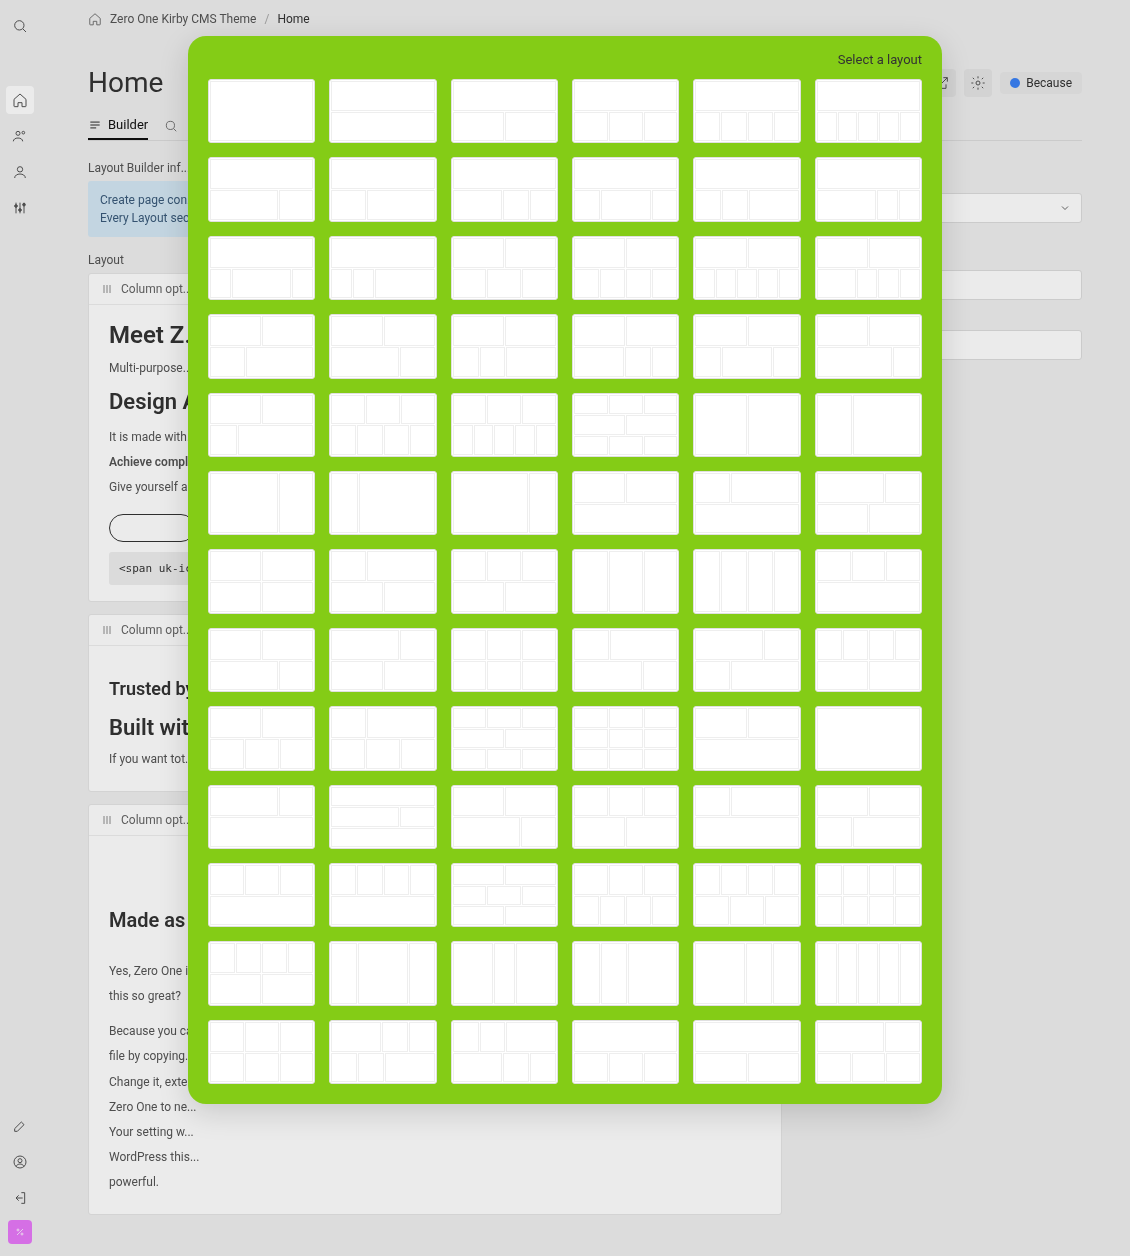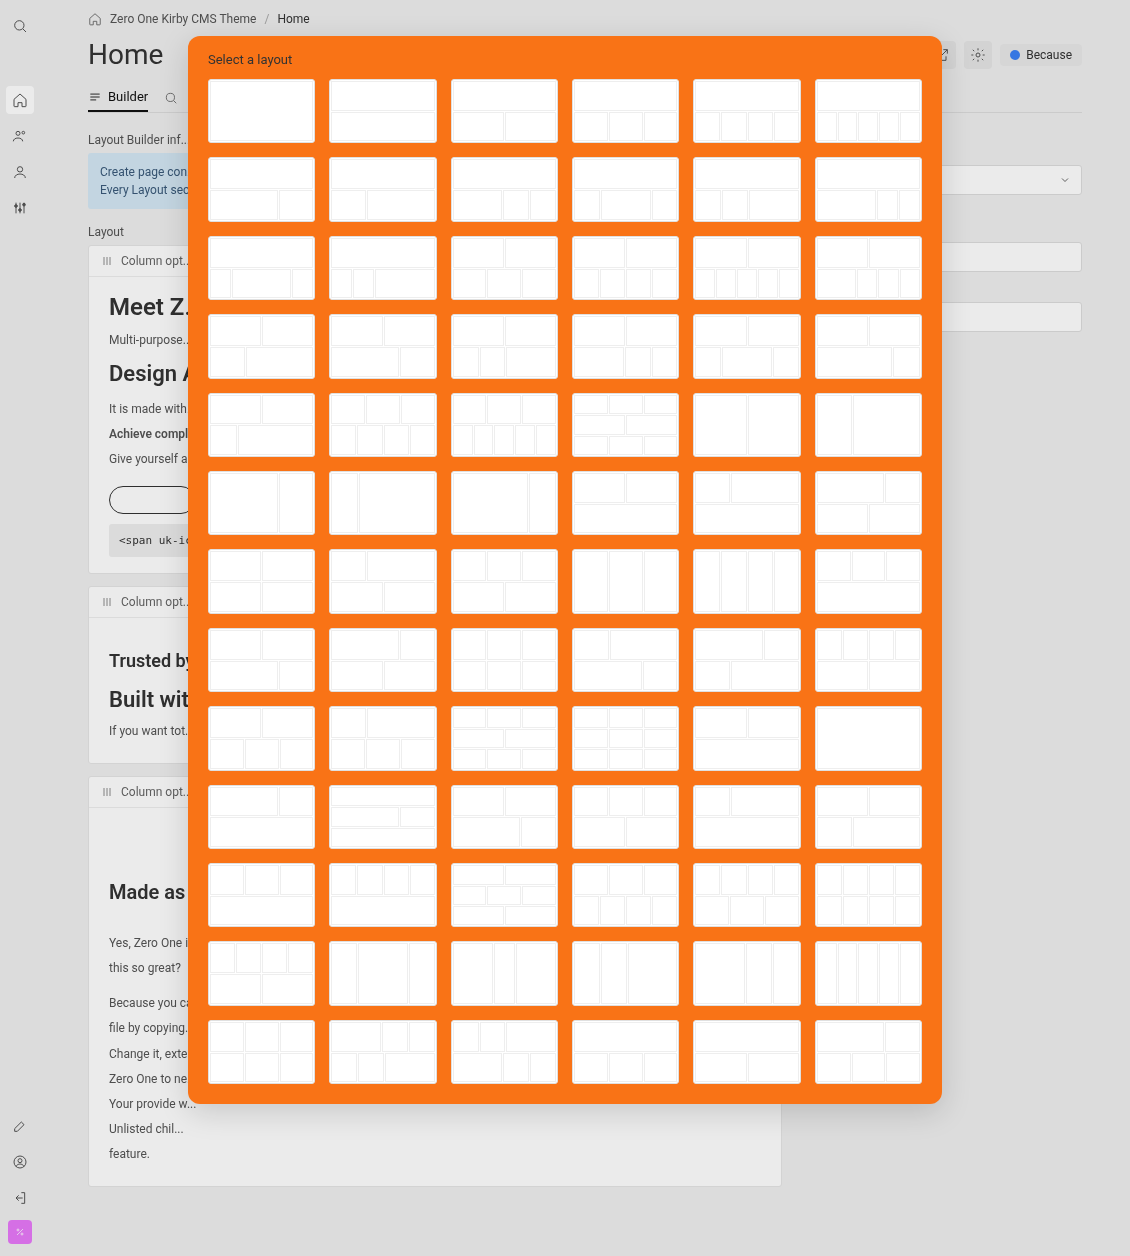--- a/index.html
+++ b/index.html
@@ -7,21 +7,21 @@
 
 
 .rail { position: absolute; left: 0; top: 0; width: 40px; height: 100%; background: #efefef; display: flex; flex-direction: column; align-items: center; padding-top: 12px; gap: 8px; }
 .rail-icon { width: 28px; height: 28px; display: flex; align-items: center; justify-content: center; border-radius: 4px; color: #555; cursor: pointer; }
 .rail-icon.active { background: #fff; }
 .rail-spacer { flex: 1; }
 .rail-badge { width: 24px; height: 24px; background: #e879f9; border-radius: 4px; margin-bottom: 12px; display:flex; align-items:center; justify-content:center; color:#fff; font-size:11px;}
 
 
 .page { position: absolute; left: 40px; top: 0; right: 0; padding: 12px 48px 0 48px; }
-.breadcrumb { display: flex; align-items: center; gap: 8px; font-size: 12px; color: #666; margin-bottom: 12px; }
+.breadcrumb { display: flex; align-items: center; gap: 8px; font-size: 12px; color: #666; margin-bottom: 40px; }
 .breadcrumb-home { color: #555; }
 .breadcrumb-sep { color: #aaa; }
 .breadcrumb-current { color: #333; }
 
 .title-row { display: flex; align-items: center; justify-content: space-between; margin-bottom: 12px; }
 .page-title { font-size: 28px; font-weight: 400; }
 .title-actions { display:flex; gap:8px; align-items:center; }
 .icon-btn { width:28px; height:28px; background:#e5e5e5; border-radius:4px; display:flex; align-items:center; justify-content:center; color:#555;}
 .status-chip { background:#e9e9e9; border-radius:4px; padding:4px 10px; font-size:12px; display:flex; align-items:center; gap:6px; }
 .status-dot { width:10px; height:10px; border-radius:50%; background:#3b82f6; }
@@ -49,21 +49,21 @@
 .subtitle { font-size:12px; color:#555; margin-bottom:14px; }
 .h-design { font-size:22px; font-weight:600; margin-bottom:14px; }
 .body-p { font-size:12px; color:#555; line-height:1.6; margin-bottom:6px; }
 .btn-outline { border:1px solid #333; border-radius:18px; padding:6px 24px; font-size:12px; display:inline-block; margin-top:10px; }
 .codebox { background:#eee; font-family:monospace; font-size:11px; padding:10px; margin-top:10px; border-radius:3px; }
 .h-mid { font-size:18px; font-weight:600; margin:16px 0 10px; }
 .seo { color:#d33; }
 
 
 .modal-overlay { position:absolute; inset:0; background:rgba(0,0,0,0.08); }
-.modal { position:absolute; left:188px; top:36px; width:754px; background:#f97316; border-radius:12px; box-shadow:0 8px 30px rgba(0,0,0,0.15); padding:16px 20px 20px; }
+.modal { position:absolute; left:188px; top:36px; width:754px; background:#84cc16; border-radius:18px; box-shadow:0 8px 30px rgba(0,0,0,0.15); padding:16px 20px 20px;text-align:right; }
 .modal-title { font-size:13px; color:#333; margin-bottom:12px; }
 .layout-grid { display:grid; grid-template-columns: repeat(6, 1fr); gap:14px; }
 .layout-opt { background:#fff; border:1px solid #e0e0e0; border-radius:3px; aspect-ratio: 100/60; padding:1px; display:flex; flex-direction:column; gap:1px; cursor:pointer; }
 .lrow { flex:1; display:flex; gap:1px; }
 .lcell { flex:1; background:#fff; border:1px solid #eee; }
 
 svg { width:16px; height:16px; stroke:currentColor; fill:none; stroke-width:1.5; }
 </style>
 </head>
 <body>
@@ -243,23 +243,23 @@
             <div style="height:40px"></div>
             <div class="h-mid" style="font-size:20px">Made as a...</div>
             <div style="height:20px"></div>
             <div class="body-p">Yes, Zero One i...</div>
             <div class="body-p">this so great?</div>
             <div style="height:10px"></div>
             <div class="body-p">Because you ca...</div>
             <div class="body-p">file by copying...</div>
             <div class="body-p">Change it, exte...</div>
             <div class="body-p">Zero One to ne...</div>
-            <div class="body-p">Your provide w...</div>
-            <div class="body-p">Unlisted chil...</div>
-            <div class="body-p">feature.</div>
+            <div class="body-p">Your setting w...</div>
+            <div class="body-p">WordPress this...</div>
+            <div class="body-p">powerful.</div>
           </div>
           <div style="flex:1; padding-top:200px">
             <div class="body-p">a feature itself, as well as the</div>
             <div class="body-p">professional support we provide.</div>
           </div>
           <div style="flex:1; padding-top:200px">
             <div class="body-p"><span class="seo">SEO</span><span>, out of the box.</span></div>
           </div>
         </div>
       </div>

